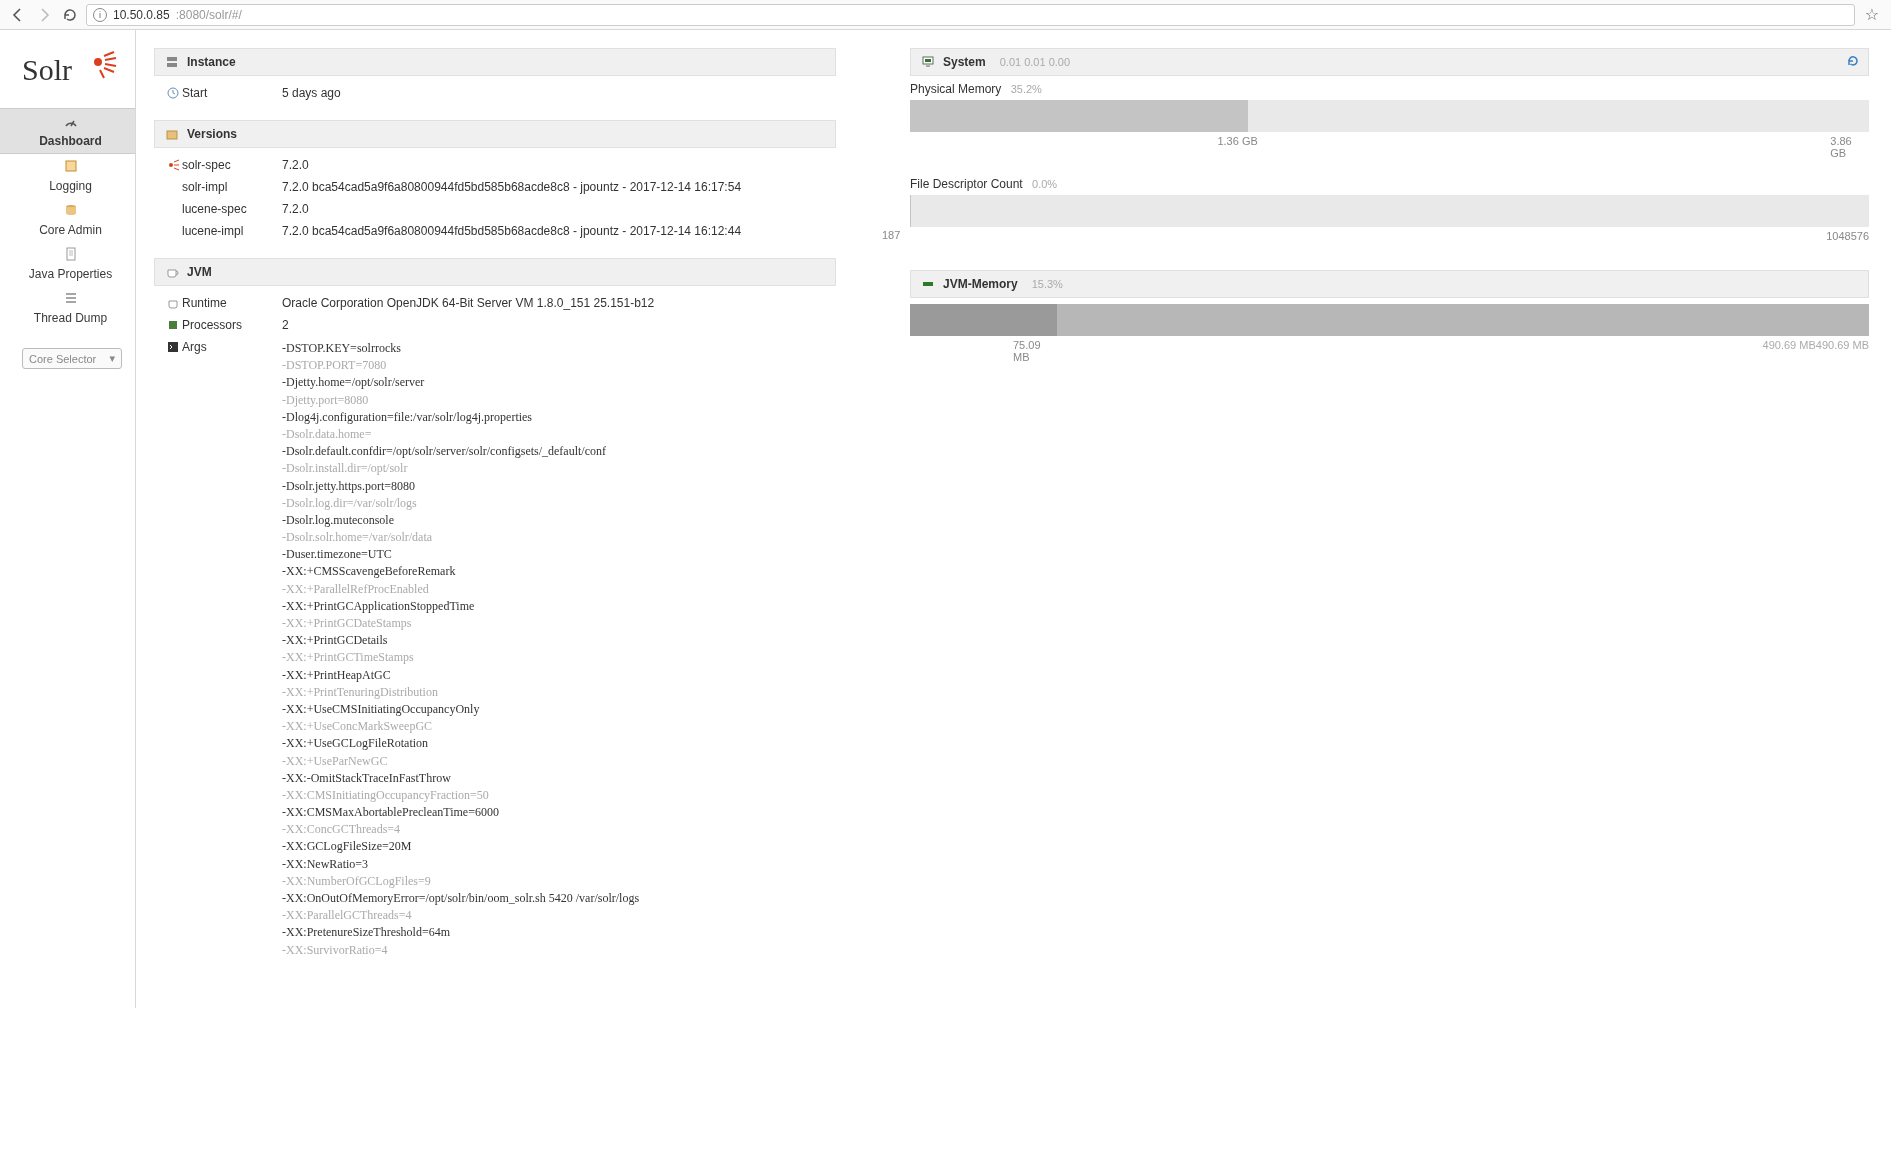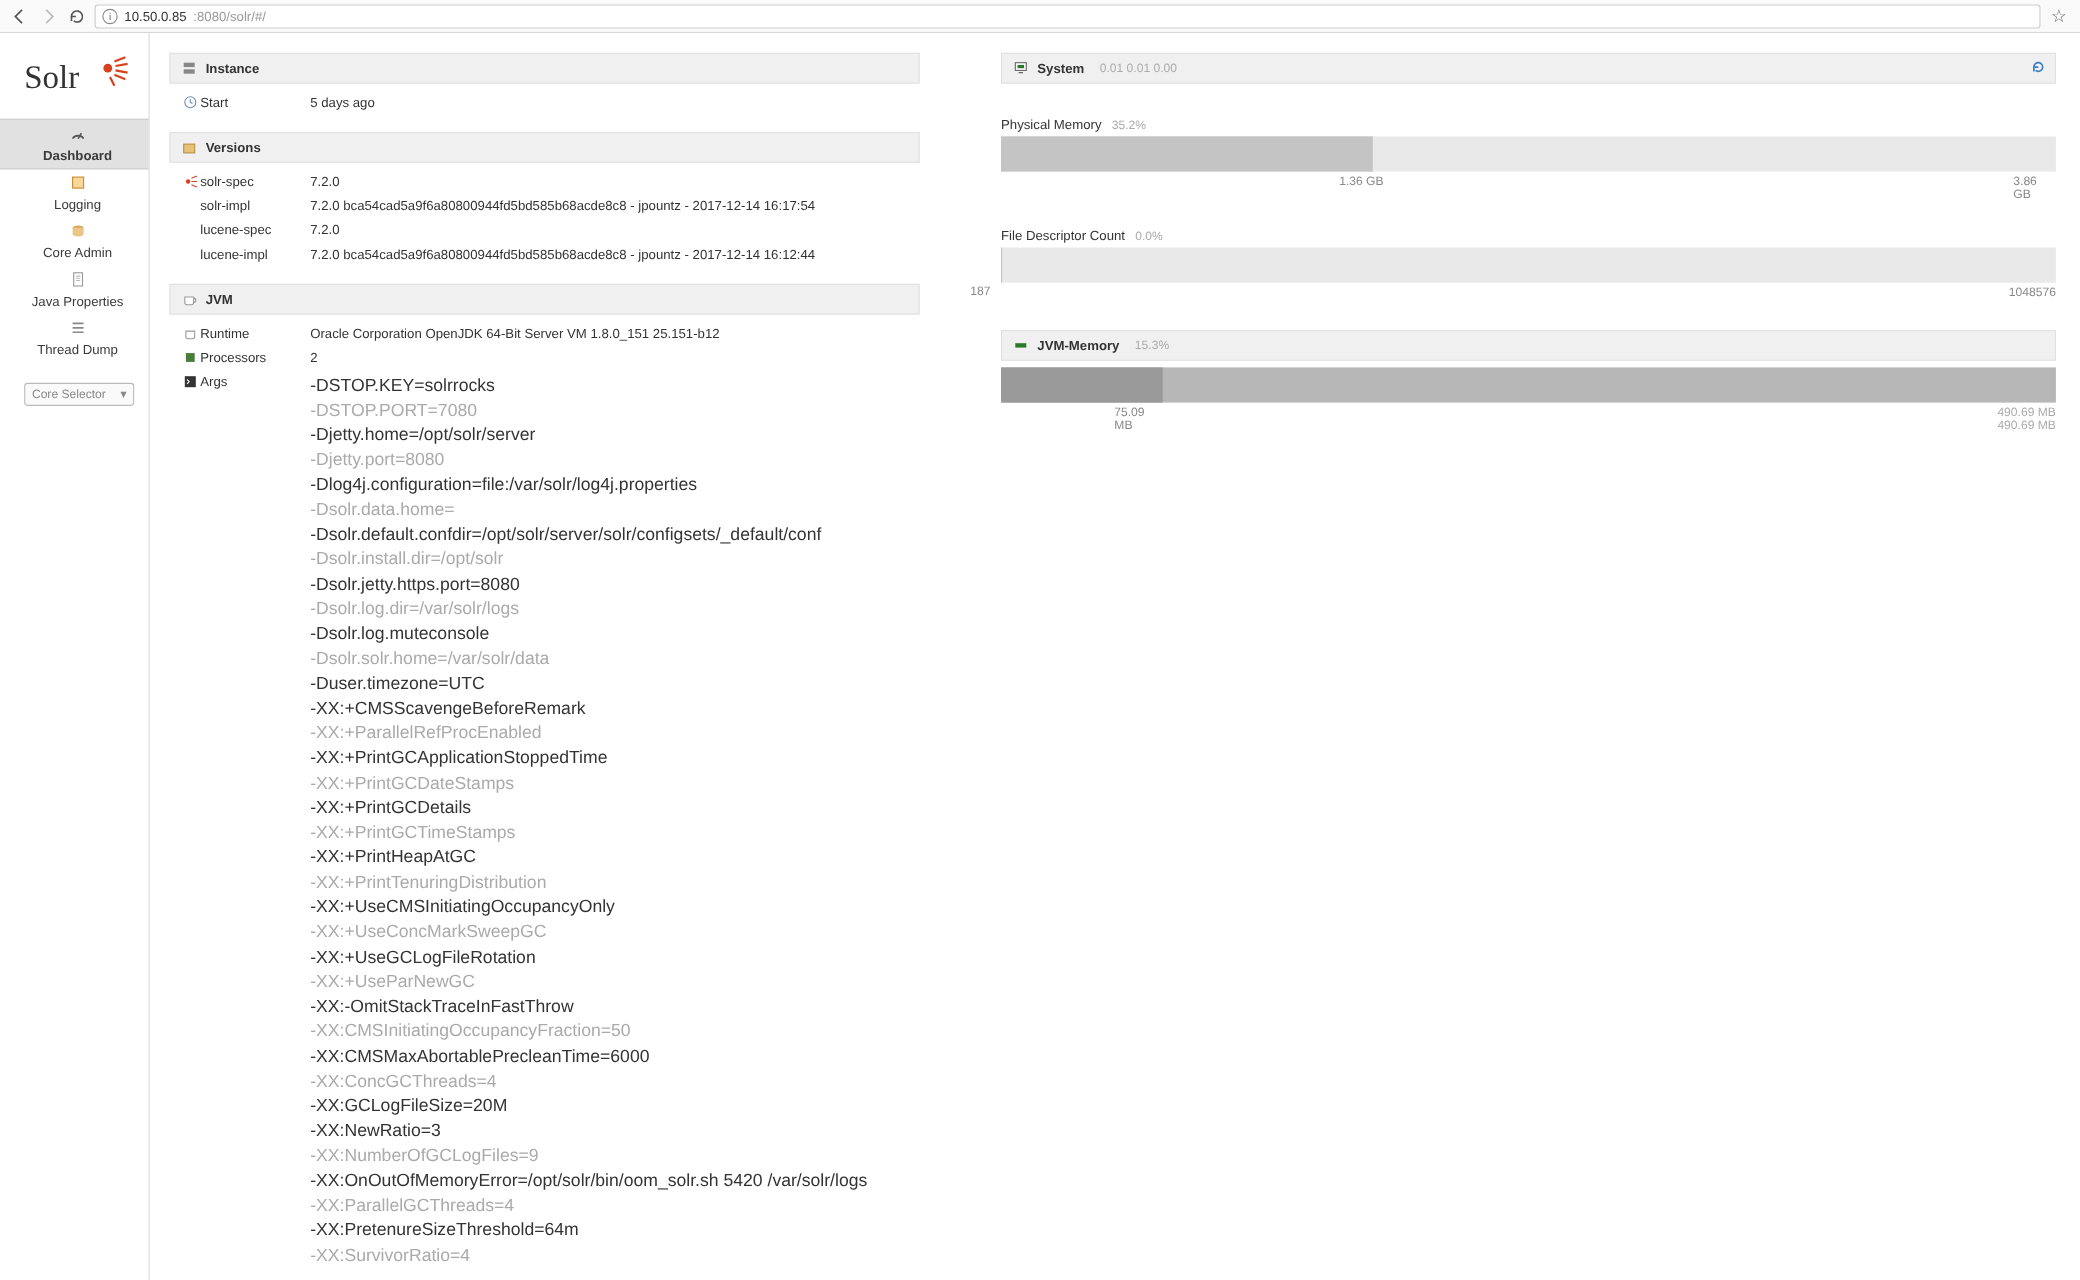--- a/index.html
+++ b/index.html
@@ -28,31 +28,31 @@
   .panel { margin-bottom: 10px; }
   .panel-head { background:#f0f0f0; border:1px solid #e0e0e0; padding: 6px 10px; display:flex; align-items:center; gap:8px; font-weight:bold; color:#333; position:relative; }
   .panel-head .meta { font-weight:normal; color:#aaa; font-size:11px; margin-left:6px; }
   .panel-head .refresh { position:absolute; right:8px; top:5px; cursor:pointer; }
   .panel-body { padding: 6px 0 6px 0; }
   .row { display:flex; padding:4px 10px; align-items:flex-start; }
   .row .ic { width:18px; display:flex; justify-content:center; }
   .row .lbl { width: 100px; color:#333; }
   .row .val { flex:1; color:#333; }
   .args-list { display:flex; flex-direction:column; gap:1px; }
-  .args-list span { font-size:16px; line-height:1.35; font-family: Liberation Sans, sans-serif; }
+  .args-list span { font-size:12px; line-height:1.35; font-family: Liberation Serif, serif; }
   .args-list .dim { color:#aaa; }
   
   .metric { margin-bottom: 12px; }
-  .metric-title { color:#333; font-size:12px; margin-bottom:4px;margin-top:24px; }
+  .metric-title { color:#333; font-size:12px; margin-bottom:4px; }
   .metric-title .pct { color:#aaa; font-size:11px; margin-left:6px; }
   .bar-outer { height: 32px; background:#e9e9e9; position:relative; }
   .bar-inner { height:100%; background:#c4c4c4; position:absolute; left:0; top:0; }
   .bar-inner.dark { background:#9a9a9a; }
   .bar-label-below { display:flex; justify-content:space-between; margin-top:3px; font-size:11px; color:#888; }
-  .bar-label-stack { display:flex; flex-direction:column; align-items:flex-end; font-size:11px; color:#aaa; }
+  .bar-label-stack { display:flex; flex-direction:row; align-items:flex-end; font-size:11px; color:#aaa; }
   .small-icon { width:14px;height:14px;display:inline-block; }
 </style>
 </head>
 <body>
 
 <div class="chrome">
   <button class="nav-btn">
     <svg width="16" height="16" viewBox="0 0 16 16">
         <path d="M10 2 L4 8 L10 14" stroke="#555" stroke-width="1.6" fill="none"></path>
       </svg>

